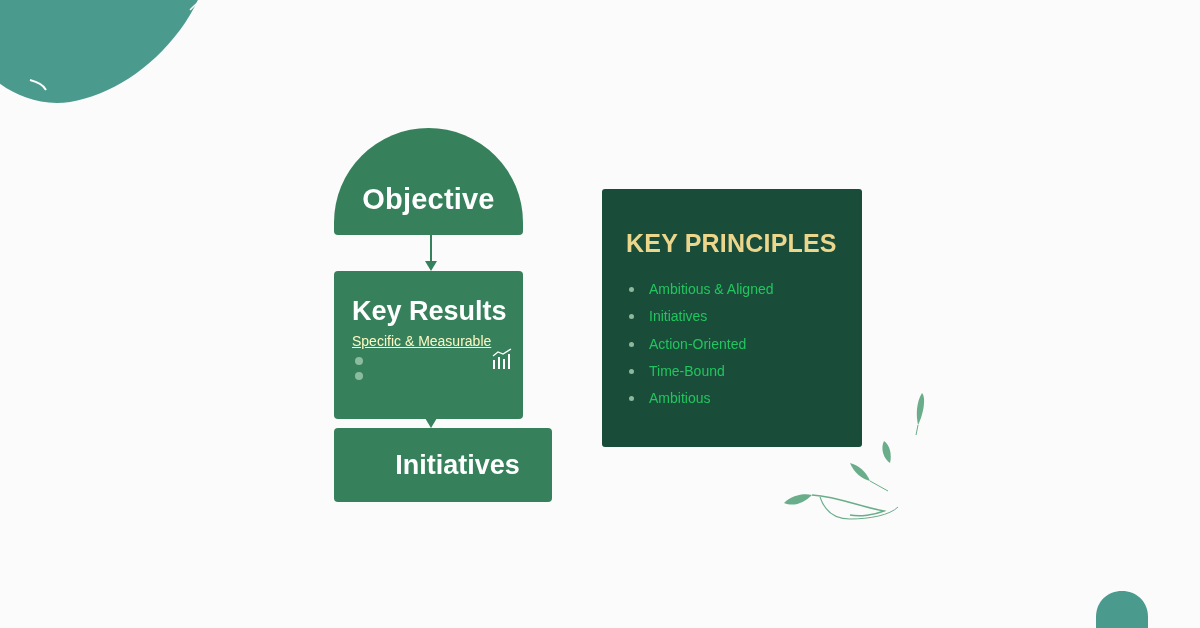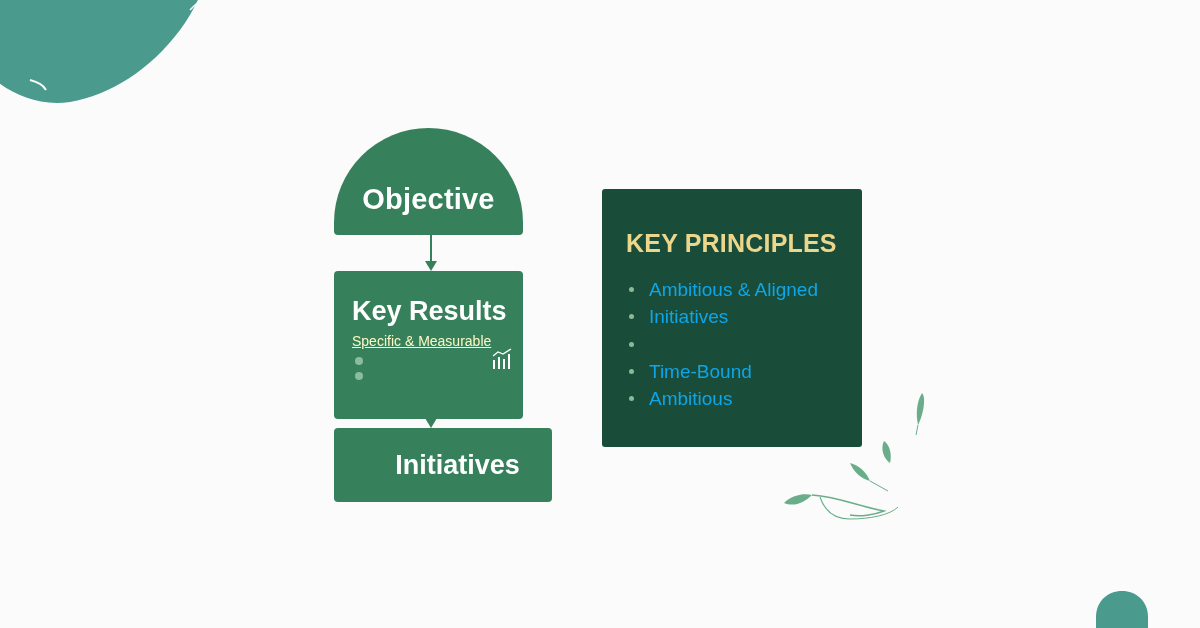--- a/index.html
+++ b/index.html
@@ -24,21 +24,21 @@
   .kr .chart { position: absolute; left: 158px; top: 77px; width: 22px; height: 22px; }
   .ini { top: 428px; height: 74px; display: flex; align-items: center; justify-content: center; padding-left: 29px; }
   .ini span { color: #fff; font-weight: 700; font-size: 27px; }
   .arrow { position: absolute; left: 425px; width: 12px; }
   .panel {
     position: absolute; left: 580px; top: 189px; width: 260px; height: 258px;
     background: #194d3a; border-radius: 3px; margin-left: 22px;
   }
   .panel .ptitle { position: absolute; left: 24px; top: 40px; color: #ecd68c; font-weight: 700; font-size: 25px; letter-spacing: 0.2px; }
   .panel ul { position: absolute; left: 22px; top: 87px; margin: 0; padding: 0; list-style: none; }
-  .panel li { color: #0ea5e9; font-size: 19px; height: 27.3px; line-height: 27px; display: flex; align-items: center; }
+  .panel li { color: #22c55e; font-size: 14px; height: 27.3px; line-height: 27px; display: flex; align-items: center; }
   .panel li .b { width: 5px; height: 5px; border-radius: 50%; background: #8db89c; margin: 0 15px 0 5px; }
   .leaves { position: absolute; left: 780px; top: 385px; width: 160px; height: 140px; }
 </style>
 </head>
 <body>
 
 <svg class="blob-tl" viewBox="0 0 262 226">
   <path d="M0,0 L262,0 L260,20 C258,60 250,110 220,150 C190,190 150,215 110,222 C80,226 55,216 35,200 C20,186 10,170 0,155 Z" fill="#4a9b8e"></path>
   <path d="M70,200 C78,202 84,206 86,210" stroke="#fafbfa" stroke-width="2" fill="none"></path>
   <path d="M230,130 C236,124 240,120 244,118" stroke="#fafbfa" stroke-width="1.5" fill="none"></path>
@@ -86,20 +86,21 @@
     <li>
         <span class="b"></span>
         <span>Ambitious &amp; Aligned</span>
       </li>
     <li>
         <span class="b"></span>
         <span>Initiatives</span>
       </li>
     <li>
         <span class="b"></span>
+        <span>Action-Oriented</span>
       </li>
     <li>
         <span class="b"></span>
         <span>Time-Bound</span>
       </li>
     <li>
         <span class="b"></span>
         <span>Ambitious</span>
       </li>
   </ul>

